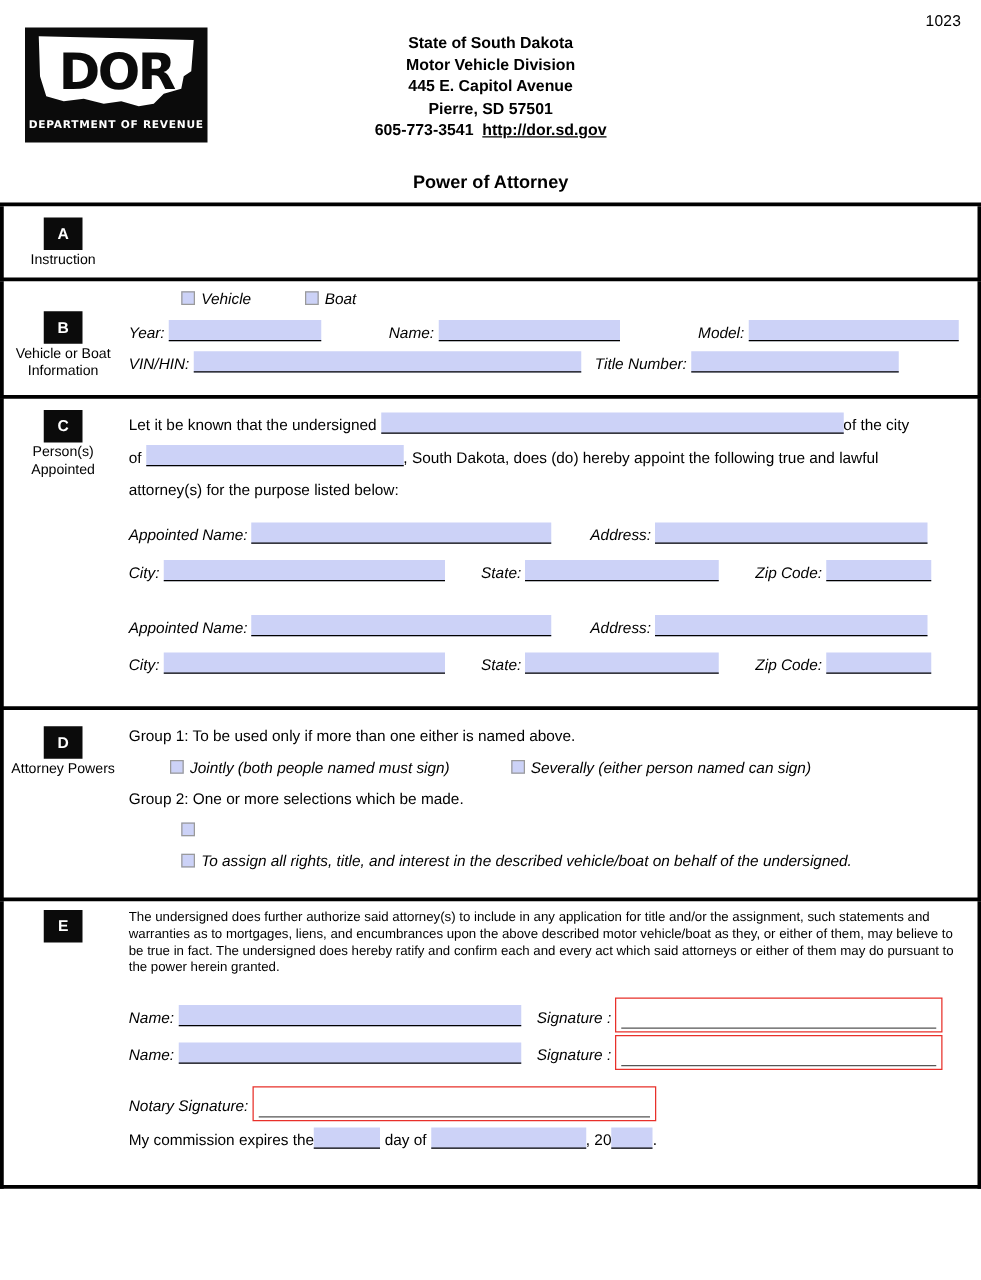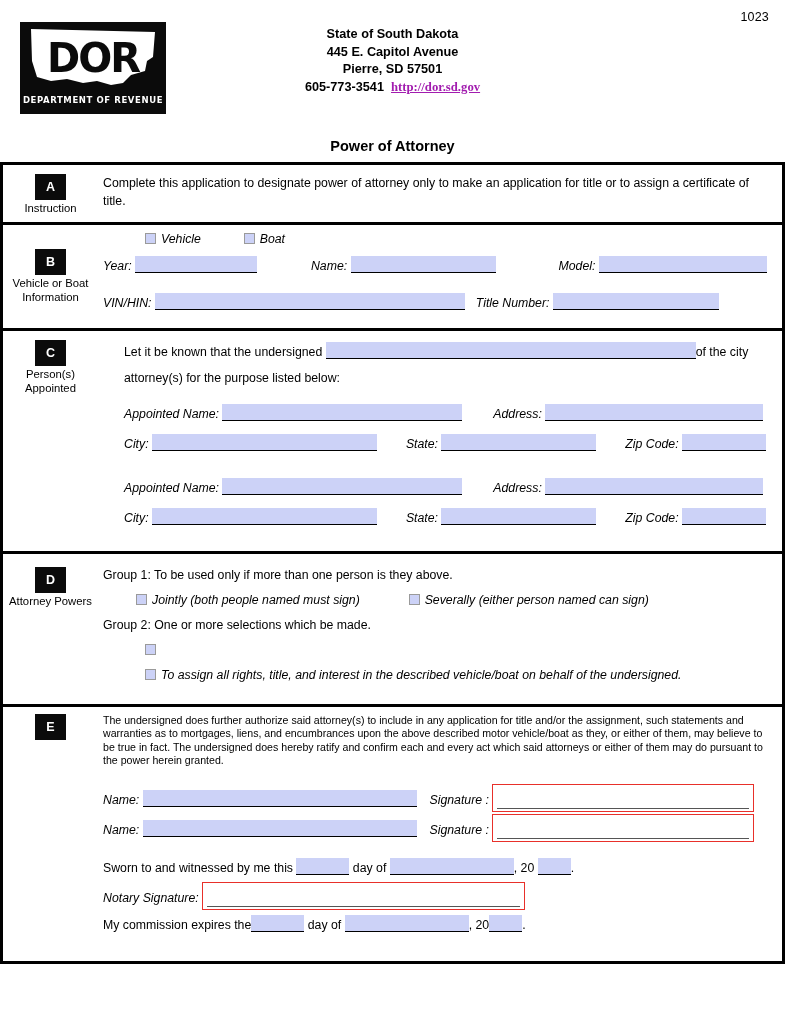--- a/index.html
+++ b/index.html
@@ -84,24 +84,23 @@
     width: 785px;
     text-align: center;
     font-size: 12.7px;
     font-weight: bold;
     line-height: 17.5px;
   }
   .agency .contact-row {
     white-space: nowrap;
   }
   .agency a.url {
-    color: #a21caf;
+    color: #000000;
     text-decoration: underline;
     font-weight: bold;
-    font-family: Liberation Serif, serif;
   }
   .form-title {
     position: absolute;
     left: 0; top: 138px;
     width: 785px;
     text-align: center;
     font-size: 14.5px;
     font-weight: bold;
   }
 
@@ -187,21 +186,21 @@
   .lbl { display: inline-block; font-style: italic; }
 
   .bold { font-weight: bold; }
 
   
   .sec-instruction .sec-body { padding-top: 9px; line-height: 18px; }
   .sec-instruction .sec-side { padding-top: 9px; }
   .sec-b .sec-body { padding-top: 6px; }
   .sec-b .sec-side { padding-top: 24px; }
   .sec-c .sec-side { padding-top: 9px; }
-  .sec-c .sec-body { padding-top: 8px; line-height: 26px; margin-left: 21px; }
+  .sec-c .sec-body { padding-top: 8px; line-height: 26px; }
   .sec-d .sec-side { padding-top: 13px; }
   .sec-d .sec-body { padding-top: 9px; line-height: 25px; }
   .sec-e .sec-side { padding-top: 7px; }
   .sec-e .sec-body { padding-top: 7px; }
 
   .para {
     font-size: 10.6px;
     line-height: 13.6px;
     margin: 0 0 8px 0;
     padding-right: 6px;
@@ -230,39 +229,37 @@
         <path d="M4 2 L128 5 L126 30 L120 34 L118 44 L104 48 L96 56 L84 58 L70 54 L56 56 L40 52 L24 54 L10 50 L5 34 Z" fill="#ffffff"></path>
       </svg>
       <div class="logo-word">DOR</div>
       <div class="logo-sd">SD</div>
     </div>
     <div class="logo-caption">DEPARTMENT OF REVENUE</div>
   </div>
 
   <div class="agency">
     <div>State of South Dakota</div>
+    <div>Motor Vehicle Division</div>
     <div>445 E. Capitol Avenue</div>
     <div>Pierre, SD 57501</div>
     <div class="contact-row">
       <span>605-773-3541</span>&nbsp;&nbsp;<a class="url" href="#">http://dor.sd.gov</a>
     </div>
   </div>
 
   <div class="form-title">Power of Attorney</div>
 </div>
 
 <div class="form">
 
   <div class="section sec-instruction">
     <div class="sec-side">
       <div class="sec-badge">A</div>
       <div class="sec-side-label">Instruction</div>
-    </div>
-    <div class="sec-body">
-      <div>Complete this application to designate power of attorney only to make an application for title or to assign a certificate of title.</div>
     </div>
   </div>
 
   <div class="section sec-b">
     <div class="sec-side">
       <div class="sec-badge">B</div>
       <div class="sec-side-label">Vehicle or Boat Information</div>
     </div>
     <div class="sec-body">
 
@@ -276,21 +273,21 @@
         <span class="lbl">Year:</span>
         <span class="fld" style="width:122px;"></span>
         <span style="display:inline-block;width:47px;"></span>
         <span class="lbl">Name:</span>
         <span class="fld" style="width:145px;"></span>
         <span style="display:inline-block;width:56px;"></span>
         <span class="lbl">Model:</span>
         <span class="fld" style="width:168px;"></span>
       </div>
 
-      <div class="row" style="margin-top:18px;">
+      <div class="row" style="margin-top:6px;">
         <span class="lbl">VIN/HIN:</span>
         <span class="fld" style="width:310px;"></span>
         <span style="display:inline-block;width:4px;"></span>
         <span class="lbl">Title Number:</span>
         <span class="fld" style="width:166px;"></span>
       </div>
       <div class="spacer-8"></div>
     </div>
   </div>
 
@@ -299,20 +296,24 @@
       <div class="sec-badge">C</div>
       <div class="sec-side-label">Person(s) Appointed</div>
     </div>
     <div class="sec-body">
 
       <div class="row">
         <span>Let it be known that the undersigned</span>
         <span class="fld" style="width:370px;"></span><span>of the city</span>
       </div>
 
+      <div class="row">
+        <span>of</span>
+        <span class="fld" style="width:206px;"></span><span>, South Dakota, does (do) hereby appoint the following true and lawful</span>
+      </div>
 
       <div>attorney(s) for the purpose listed below:</div>
 
       <div class="names-block">
         <div class="name-row">
           <span class="lbl">Appointed Name:</span>
           <span class="fld" style="width:240px;"></span>
           <span style="display:inline-block;width:24px;"></span>
           <span class="lbl">Address:</span>
           <span class="fld" style="width:218px;"></span>
@@ -355,21 +356,21 @@
   </div>
 
   <div class="section sec-d">
     <div class="sec-side">
       <div class="sec-badge">D</div>
       <div class="sec-side-label">Attorney Powers</div>
     </div>
     <div class="sec-body">
 
 
-      <div>Group 1: To be used only if more than one person is they above.</div>
+      <div>Group 1: To be used only if more than one either is named above.</div>
 
       <div class="row" style="padding-left:33px;">
         <span class="cb"></span><span class="lbl">Jointly (both people named must sign)</span>
         <span style="display:inline-block;width:42px;"></span>
         <span class="cb"></span><span class="lbl">Severally (either person named can sign)</span>
       </div>
 
       <div>Group 2: One or more selections which be made.</div>
 
       <div class="row" style="padding-left:42px;">
@@ -404,27 +405,20 @@
       <div class="row" style="margin-bottom:5px;">
         <span class="lbl">Name:</span>
         <span class="fld" style="width:274px;"></span>
         <span style="display:inline-block;width:6px;"></span>
         <span class="lbl">Signature :</span>
         <span class="sig-box" style="width:262px;"></span>
       </div>
 
       <div class="notary-block">
 
-        <div class="row">
-          <span>Sworn to and witnessed by me this</span>
-          <span class="fld" style="width:53px;"></span>
-          <span>day of</span>
-          <span class="fld" style="width:124px;"></span><span>, 20</span>
-          <span class="fld" style="width:33px;"></span><span>.</span>
-        </div>
 
         <div class="row">
           <span class="lbl">Notary Signature:</span>
           <span class="sig-box" style="width:323px;"></span>
         </div>
 
         <div class="row">
           <span>My commission expires the</span><span class="fld" style="width:53px;"></span>
           <span>day of</span>
           <span class="fld" style="width:124px;"></span><span>, 20</span><span class="fld" style="width:33px;"></span><span>.</span>

